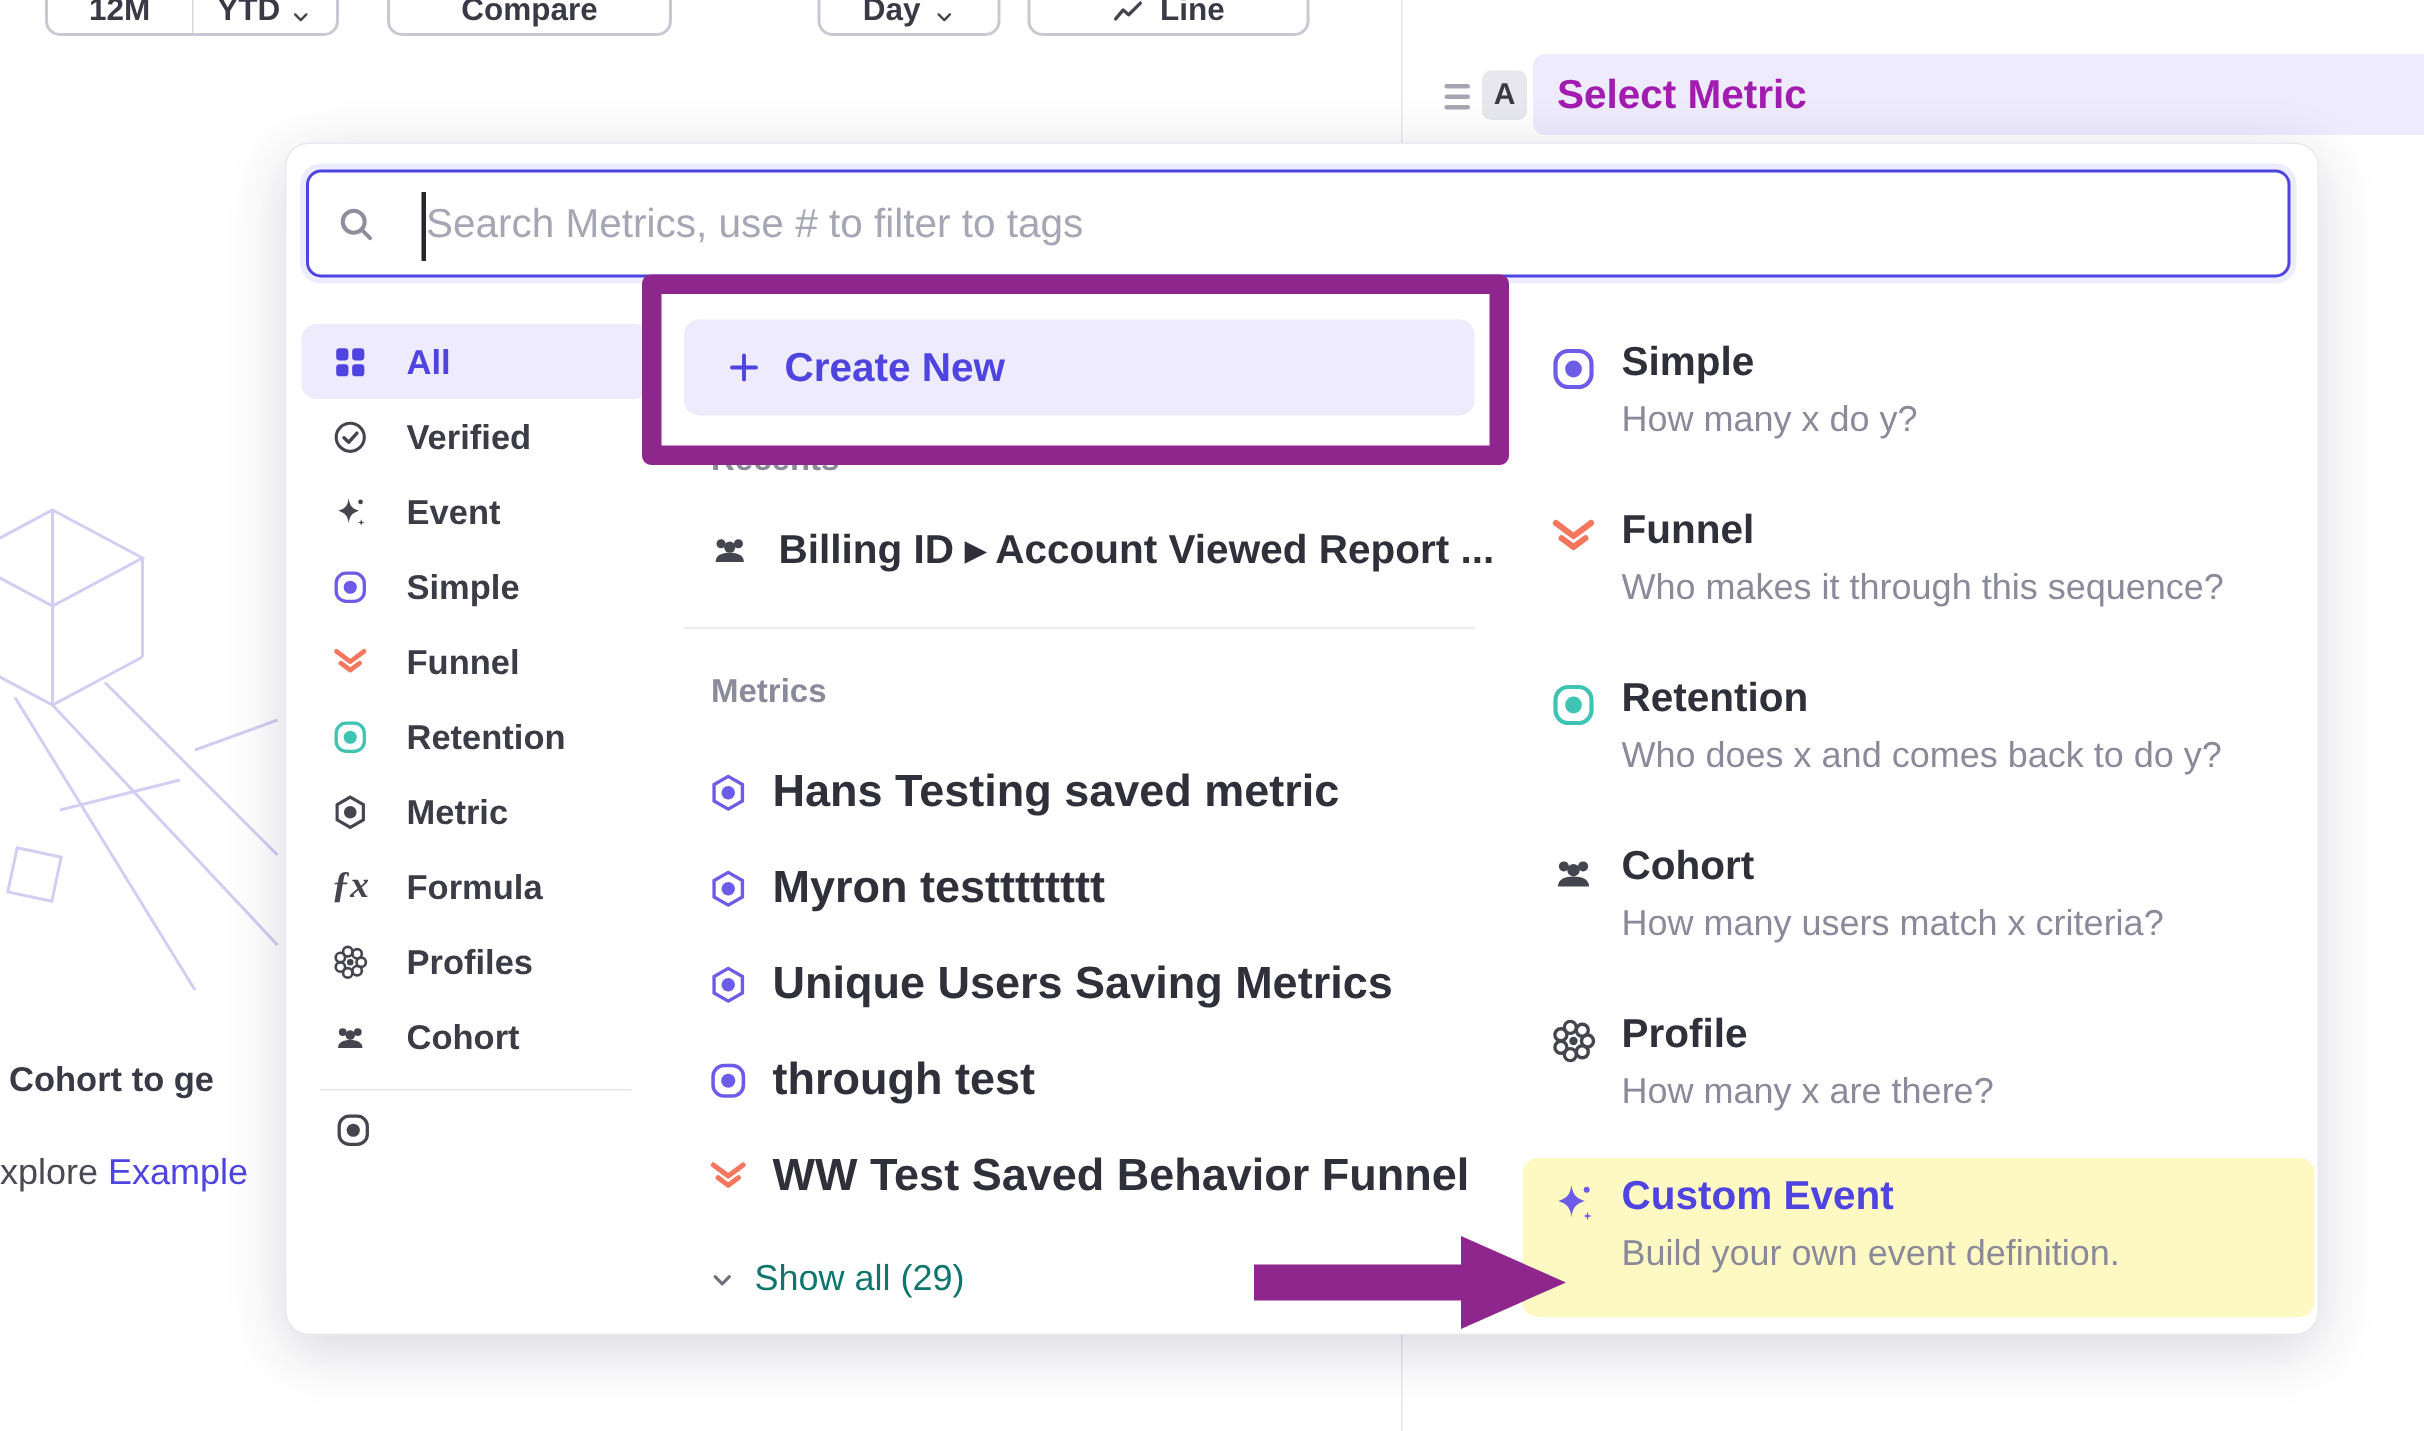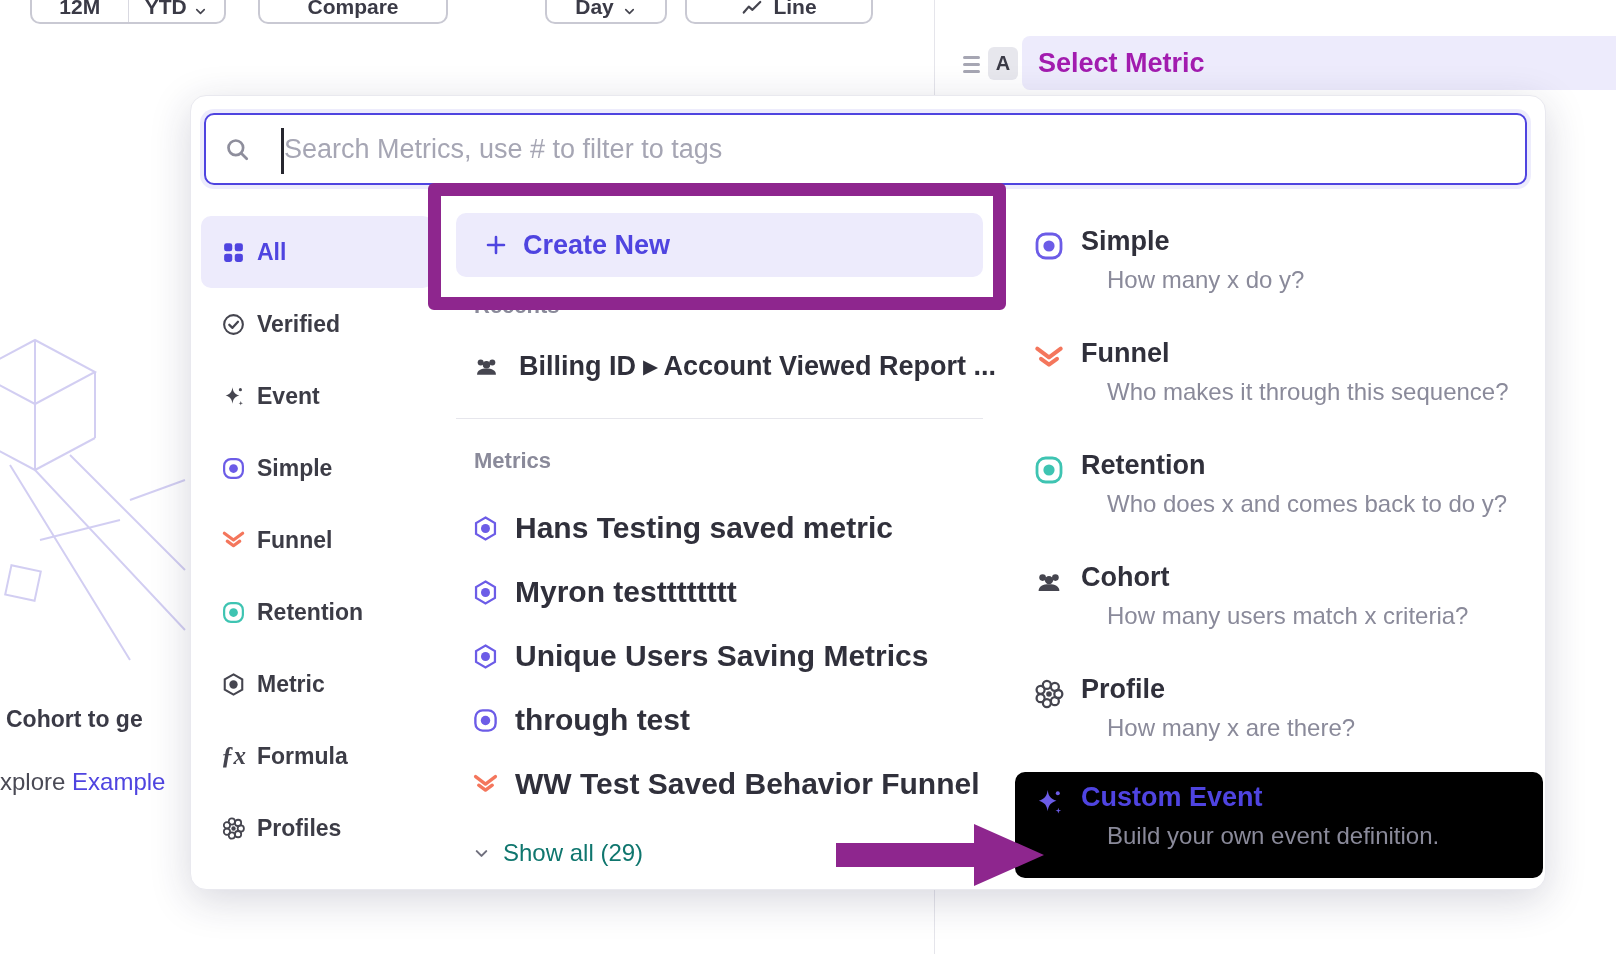--- a/index.html
+++ b/index.html
@@ -65,21 +65,21 @@
   .search-input {
     position:absolute; left:78px; top:2px; width:1230px; height:64px;
     border:none; outline:none; font-family:"Liberation Sans", sans-serif;
     font-size:27px; color:#32323E; caret-color:transparent; background:transparent;
   }
   .search-input::placeholder { color:#A6A6B4; }
 
   
   .cats { position:absolute; left:10px; top:120px; width:232px; }
   .cat-item {
-    height:72px; display:flex; align-items:center; gap:11px; padding-left:20px;
+    height:50px; display:flex; align-items:center; gap:25px; padding-left:20px;
     border-radius:10px; font-size:23px; font-weight:600; color:#3C3C46; cursor:pointer;
   }
   .cat-item.active { background:#EDEBFC; color:#4F44E0; }
   .fx { font-style:italic; font-weight:600; font-size:25px; font-family:"Liberation Serif", serif; width:25px; text-align:center; }
   .cat-divider { margin:10px 12px 0 12px; height:1px; background:#E6E6EC; }
   .cat-partial { margin-top:14px; padding-left:22px; }
 
   
   .create-new {
     position:absolute; left:265px; top:117px; width:527px; height:64px;
@@ -103,25 +103,25 @@
   }
   .show-all {
     position:absolute; left:265px; top:735px; height:44px; display:flex; align-items:center;
     gap:12px; padding-left:16px; font-size:24px; font-weight:400; color:#0f766e; cursor:pointer;
   }
   .show-all .chev { color:#6F6F7D; }
 
   
   .types { position:absolute; left:824px; top:120px; width:528px; }
   .type-row { position:absolute; left:0; width:528px; height:104px; border-radius:10px; cursor:pointer; }
-  .type-row.active { background:#000000; height:106px; }
+  .type-row.active { background:#fef9c3; height:106px; }
   .type-ic { position:absolute; left:18px; top:14px; }
   .type-title { position:absolute; left:66px; top:10px; font-size:27px; font-weight:700; color:#30303B; }
   .type-row.active .type-title { color:#4F44E0; }
-  .type-desc { position:absolute; left:66px; top:50px; font-size:24px; font-weight:400; color:#8A8A9A; white-space:nowrap;margin-left:26px; }
+  .type-desc { position:absolute; left:66px; top:50px; font-size:24px; font-weight:400; color:#8A8A9A; white-space:nowrap; }
 
   
   .anno-rect {
     position:absolute; left:428px; top:183px; width:578px; height:127px;
     border:13px solid #8E268E; border-radius:6px; z-index:60; pointer-events:none;
   }
   .anno-arrow { position:absolute; left:836px; top:822px; z-index:60; pointer-events:none; }
 </style>
 </head>
 <body>

